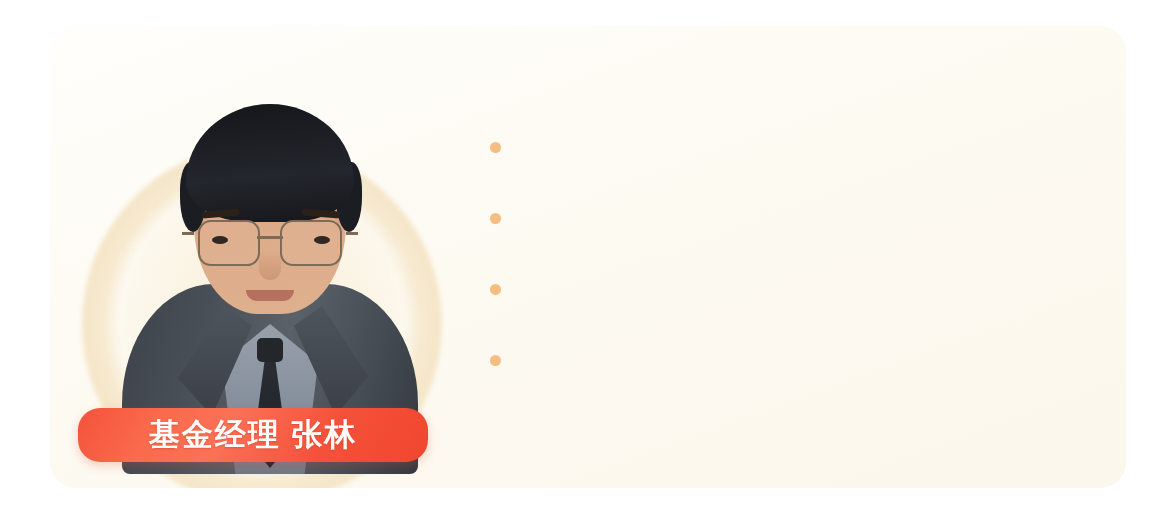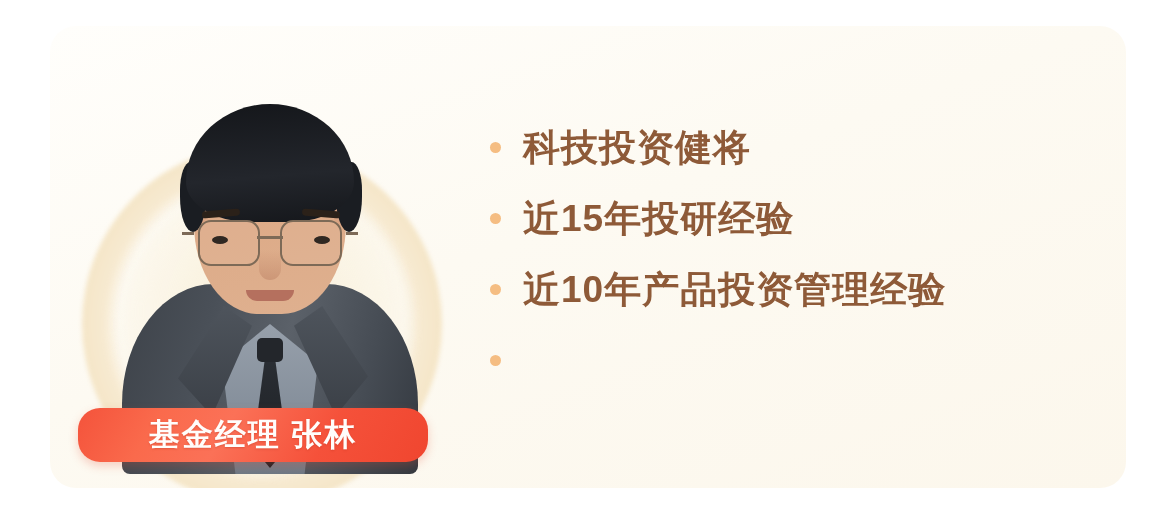--- a/index.html
+++ b/index.html
@@ -369,29 +369,26 @@
       </div>
 
       <div class="name-badge">
         <span class="name-badge-text">基金经理 张林</span>
       </div>
     </div>
 
     <div class="bullet-list">
       <div class="bullet-row">
         <span class="bullet-dot"></span>
-        <span class="bullet-text">科技投资健将</span>
       </div>
       <div class="bullet-row">
         <span class="bullet-dot"></span>
-        <span class="bullet-text">近15年投研经验</span>
       </div>
       <div class="bullet-row">
         <span class="bullet-dot"></span>
-        <span class="bullet-text">近10年产品投资管理经验</span>
       </div>
       <div class="bullet-row">
         <span class="bullet-dot"></span>
       </div>
     </div>
 
   </div>
 </div>
 
 </body></html>

